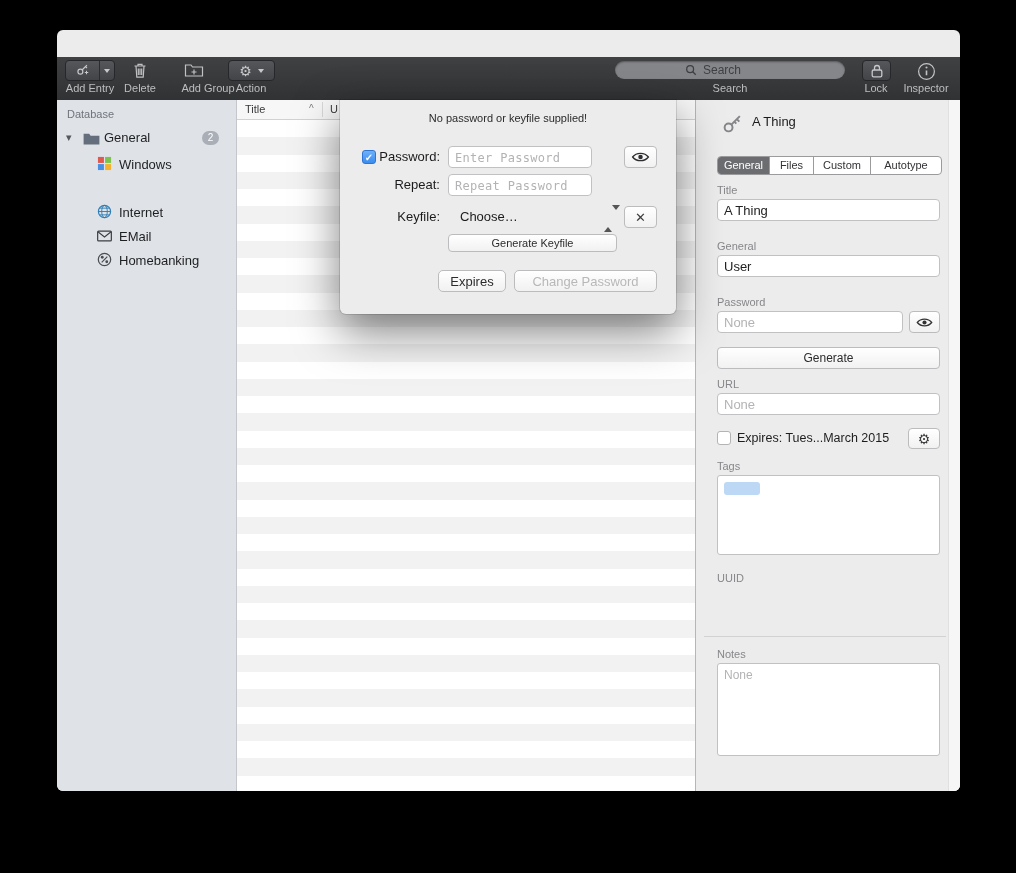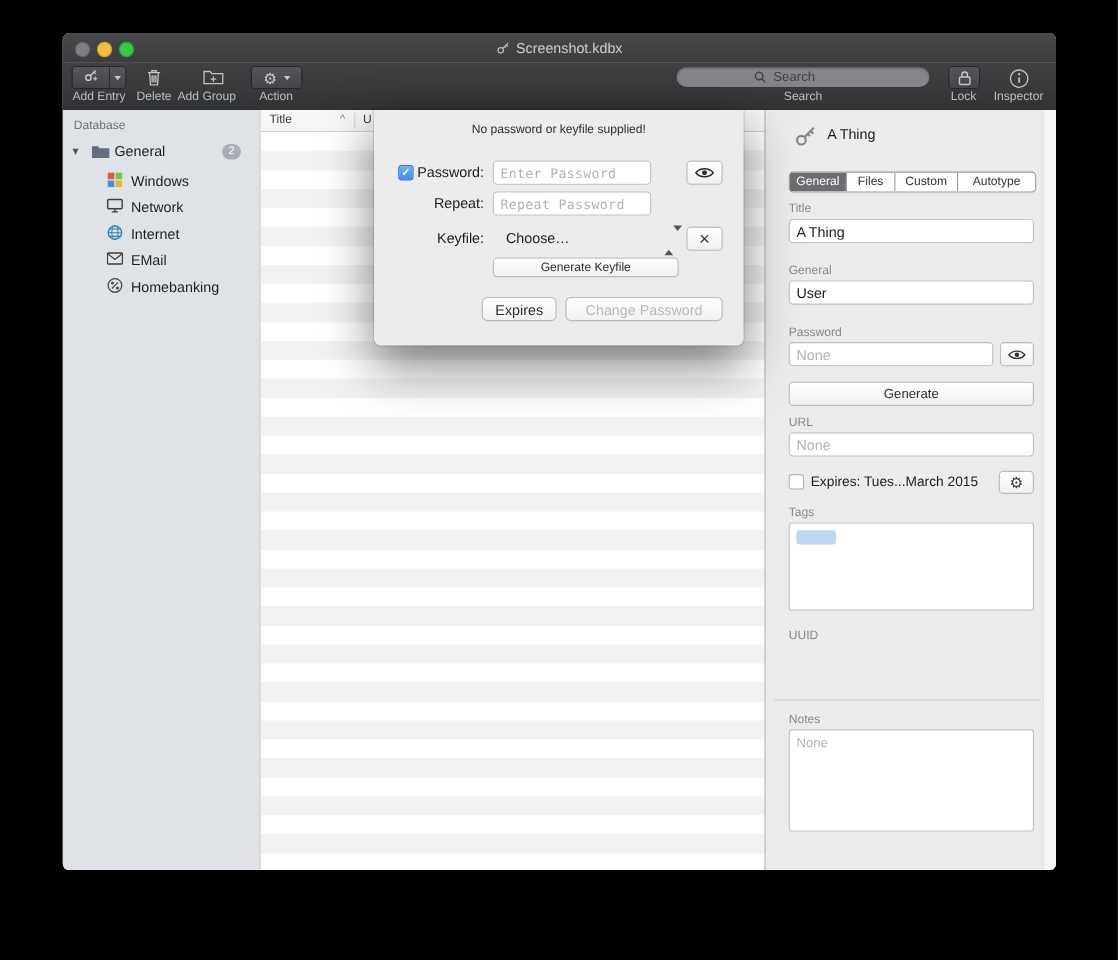--- a/index.html
+++ b/index.html
@@ -118,33 +118,20 @@
   .stepper .down{width:0;height:0;border-left:4.5px solid transparent;border-right:4.5px solid transparent;
                  border-top:5px solid #555;}
   .x-glyph{font-size:13px;color:#3c3c3e;line-height:1;}
 </style>
 </head>
 <body>
 
 <div class="screen">
   <div class="window">
 
-    <div class="titlebar">
-      <span class="tl close"></span>
-      <span class="tl min"></span>
-      <span class="tl max"></span>
-      <div class="win-title">
-        <svg width="13" height="13" viewBox="0 0 16 16">
-          <g stroke="#b9babc" stroke-width="1.4" fill="none">
-            <circle cx="5.2" cy="10.8" r="3"></circle>
-              <path d="M7.5 8.5 L13.6 2.4 M11.4 4.6 l1.9 1.9 M9.5 6.5 l1.5 1.5"></path>
-          </g>
-        </svg><span>Screenshot.kdbx</span>
-      </div>
-    </div>
 
     <div class="toolbar">
       <div class="tb-btn" style="left:8px;width:50px;">
         <span style="flex:1;text-align:center;">
           <svg width="14" height="14" viewBox="0 0 16 16">
               <g stroke="#c7c8ca" stroke-width="1.4" fill="none">
             <circle cx="5" cy="11" r="2.8"></circle>
                 <path d="M7.2 8.8 L12.5 3.5 M10.8 5.2 l1.7 1.7"></path>
             <path d="M12 10 v4 M10 12 h4" stroke-width="1.2"></path>
               </g>
@@ -170,21 +157,21 @@
       <div class="tb-label" style="left:53px;width:60px;">Delete</div>
 
       <div class="tb-icon" style="left:126px;width:22px;height:18px;">
         <svg width="20" height="16" viewBox="0 0 20 16">
           <g stroke="#c1c2c4" stroke-width="1.2" fill="none">
             <path d="M1.5 3 h5.5 l1.5 2 h10 v9 H1.5 z"></path>
               <path d="M10 7.5 v5 M7.5 10 h5"></path>
           </g>
           </svg>
       </div>
-      <div class="tb-label" style="left:101px;width:60px;">Add Group</div>
+      <div class="tb-label" style="left:121px;width:60px;">Add Group</div>
 
       <div class="tb-btn" style="left:171px;width:47px;">
         <span class="gear-glyph">⚙</span>
         <span style="width:6px;"></span>
         <span class="chev"></span>
       </div>
       <div class="tb-label" style="left:164px;width:60px;">Action</div>
 
       <div class="search-pill">
         <svg width="12" height="12" viewBox="0 0 14 14" style="margin-right:4px;">
@@ -233,31 +220,20 @@
         <div class="sb-item" style="top:52px;">
           <span class="sb-icon">
             <svg width="15" height="15" viewBox="0 0 16 16">
               <rect x="1" y="1" width="6.4" height="6.4" fill="#df5a4e"></rect>
               <rect x="8.6" y="1" width="6.4" height="6.4" fill="#7cc24f"></rect>
               <rect x="1" y="8.6" width="6.4" height="6.4" fill="#4a90e2"></rect>
               <rect x="8.6" y="8.6" width="6.4" height="6.4" fill="#f2b230"></rect>
               </svg>
           </span>
           <span class="sb-text">Windows</span>
-        </div>
-        <div class="sb-item" style="top:76px;">
-          <span class="sb-icon">
-            <svg width="15" height="14" viewBox="0 0 16 14">
-                <g stroke="#3c3f44" stroke-width="1.4" fill="none">
-              <rect x="1" y="1" width="14" height="9" rx="1"></rect>
-                  <path d="M5 13 h6 M8 10 v3"></path>
-                </g>
-              </svg>
-          </span>
-          <span class="sb-text">Network</span>
         </div>
         <div class="sb-item" style="top:100px;">
           <span class="sb-icon">
             <svg width="15" height="15" viewBox="0 0 16 16">
                 <g stroke="#2e7fb8" fill="none">
               <circle cx="8" cy="8" r="6.5" stroke-width="1.3"></circle>
               <ellipse cx="8" cy="8" rx="3" ry="6.5" stroke-width="1"></ellipse>
               <path d="M1.5 8 h13 M2.6 4.4 h10.8 M2.6 11.6 h10.8" stroke-width="1"></path>
                 </g>
               </svg>

